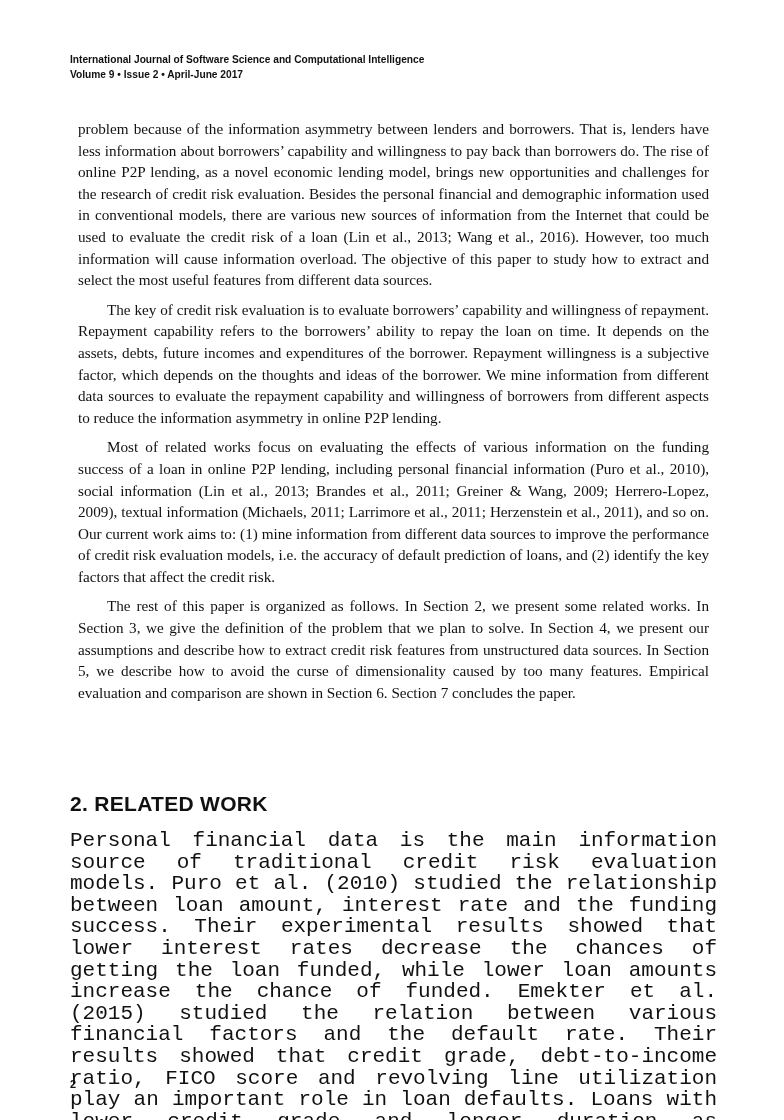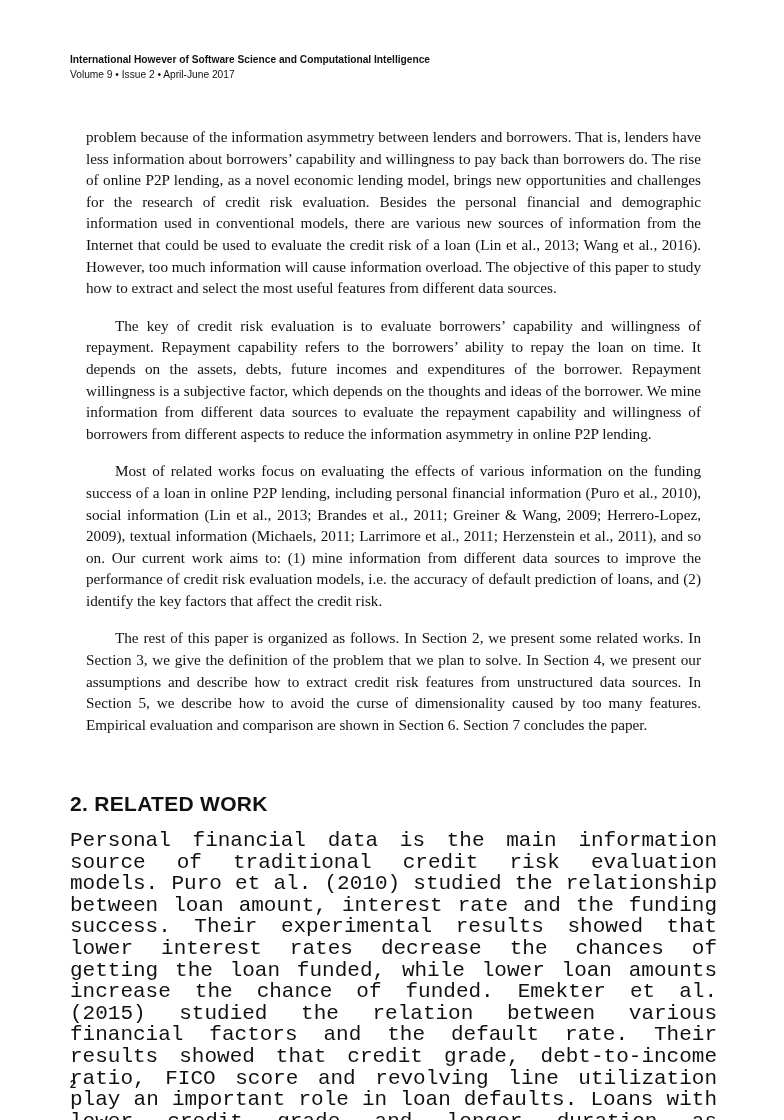--- a/index.html
+++ b/index.html
@@ -1,34 +1,34 @@
 <!DOCTYPE html>
 <html><head>
   <meta charset="utf-8">
   <style>
     html, body { margin: 0; padding: 0; background: #ffffff; }
     body { width: 784px; height: 1120px; position: relative; overflow: hidden; color: #111; }
     .page { position: absolute; left: 0; top: 0; width: 784px; height: 1120px; }
     .running-head { position: absolute; left: 70px; top: 52px; font-family: "Liberation Sans", sans-serif; }
     .journal-title { font-size: 10.2px; font-weight: bold; line-height: 15px; letter-spacing: 0; }
-    .issue-line { font-size: 10.2px; line-height: 16px; }
+    .issue-line { font-size: 10.2px; line-height: 16px; font-weight: bold; }
     .body-text { position: absolute; left: 70px; top: 110px; width: 647px; font-family: "Liberation Serif", serif; font-size: 15.2px; line-height: 21.6px; }
-    .body-text p { margin: 16px; text-align: justify; text-justify: inter-word; }
+    .body-text p { margin: 8px; text-align: justify; text-justify: inter-word; }
     .body-text p.indent { text-indent: 29px; }
     .section-heading { position: absolute; left: 70px; top: 792px; font-family: "Liberation Sans", sans-serif; font-weight: bold; font-size: 21px; letter-spacing: 0.3px; margin: 0; }
     .section-text { position: absolute; left: 70px; top: 830px; width: 647px; font-family: Liberation Mono, monospace; font-size: 21px; line-height: 21.6px; }
     .section-text p { margin: 0; text-align: justify; }
     .page-number { position: absolute; left: 70px; top: 1078px; font-family: "Liberation Sans", sans-serif; font-weight: bold; font-size: 11px; }
   </style>
 </head>
 <body>
 
 <div class="page">
   <div class="running-head">
-    <div class="journal-title">International However of Software Science and Computational Intelligence</div>
+    <div class="journal-title">International Journal of Software Science and Computational Intelligence</div>
     <div class="issue-line">Volume 9 • Issue 2 • April-June 2017</div>
   </div>
 
   <div class="body-text">
     <p>problem because of the information asymmetry between lenders and borrowers. That is, lenders have less information about borrowers’ capability and willingness to pay back than borrowers do. The rise of online P2P lending, as a novel economic lending model, brings new opportunities and challenges for the research of credit risk evaluation. Besides the personal financial and demographic information used in conventional models, there are various new sources of information from the Internet that could be used to evaluate the credit risk of a loan (Lin et al., 2013; Wang et al., 2016). However, too much information will cause information overload. The objective of this paper to study how to extract and select the most useful features from different data sources.</p>
     <p class="indent">The key of credit risk evaluation is to evaluate borrowers’ capability and willingness of repayment. Repayment capability refers to the borrowers’ ability to repay the loan on time. It depends on the assets, debts, future incomes and expenditures of the borrower. Repayment willingness is a subjective factor, which depends on the thoughts and ideas of the borrower. We mine information from different data sources to evaluate the repayment capability and willingness of borrowers from different aspects to reduce the information asymmetry in online P2P lending.</p>
     <p class="indent">Most of related works focus on evaluating the effects of various information on the funding success of a loan in online P2P lending, including personal financial information (Puro et al., 2010), social information (Lin et al., 2013; Brandes et al., 2011; Greiner &amp; Wang, 2009; Herrero-Lopez, 2009), textual information (Michaels, 2011; Larrimore et al., 2011; Herzenstein et al., 2011), and so on. Our current work aims to: (1) mine information from different data sources to improve the performance of credit risk evaluation models, i.e. the accuracy of default prediction of loans, and (2) identify the key factors that affect the credit risk.</p>
     <p class="indent">The rest of this paper is organized as follows. In Section 2, we present some related works. In Section 3, we give the definition of the problem that we plan to solve. In Section 4, we present our assumptions and describe how to extract credit risk features from unstructured data sources. In Section 5, we describe how to avoid the curse of dimensionality caused by too many features. Empirical evaluation and comparison are shown in Section 6. Section 7 concludes the paper.</p>
   </div>
 

